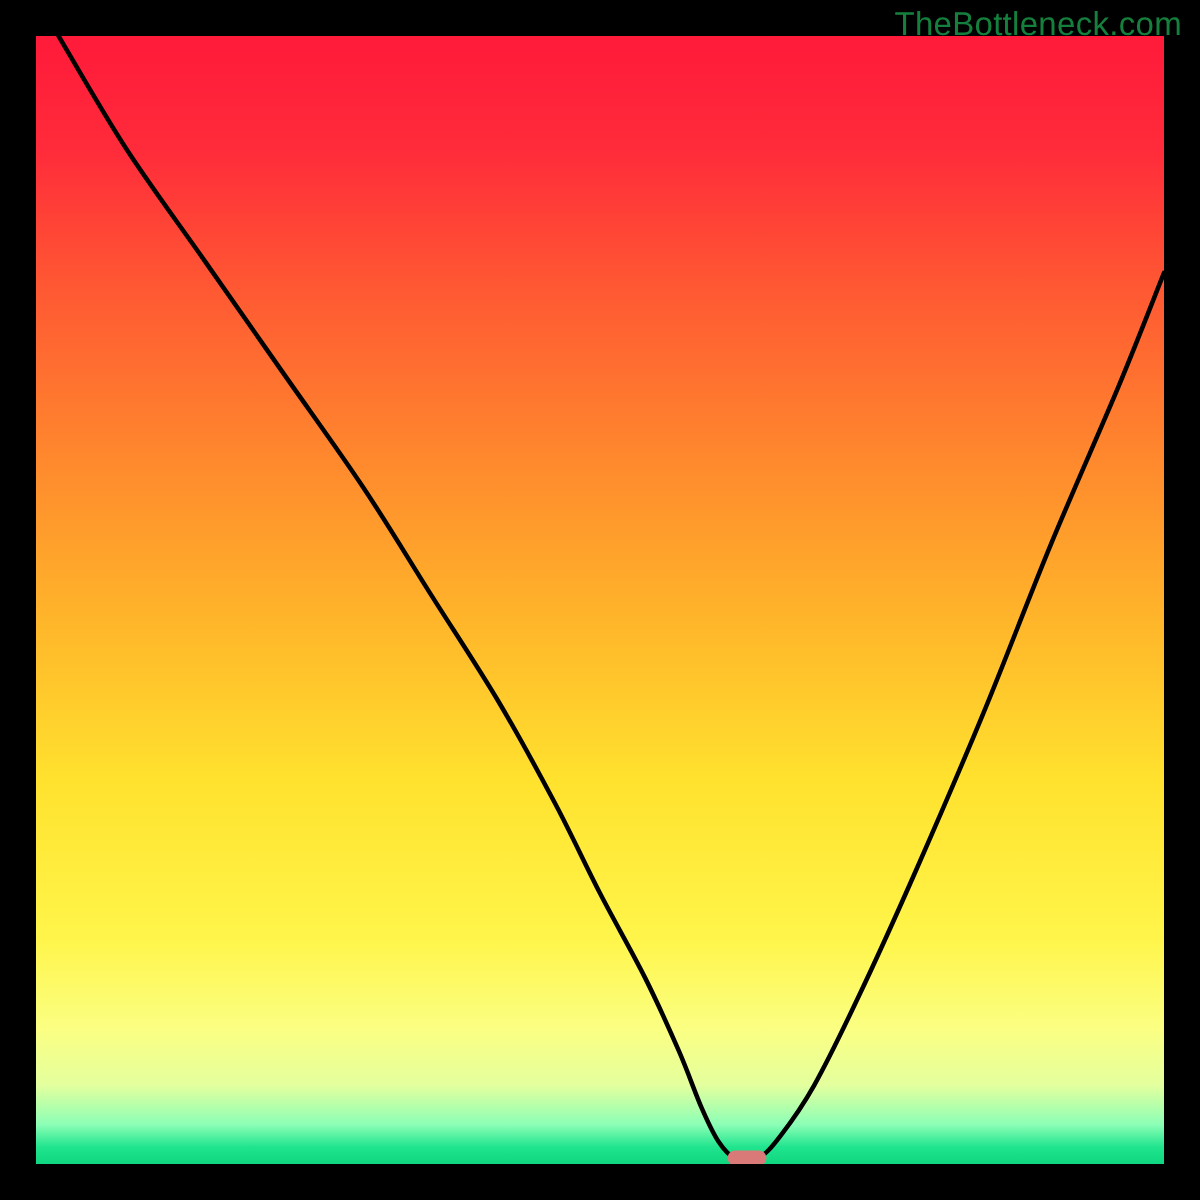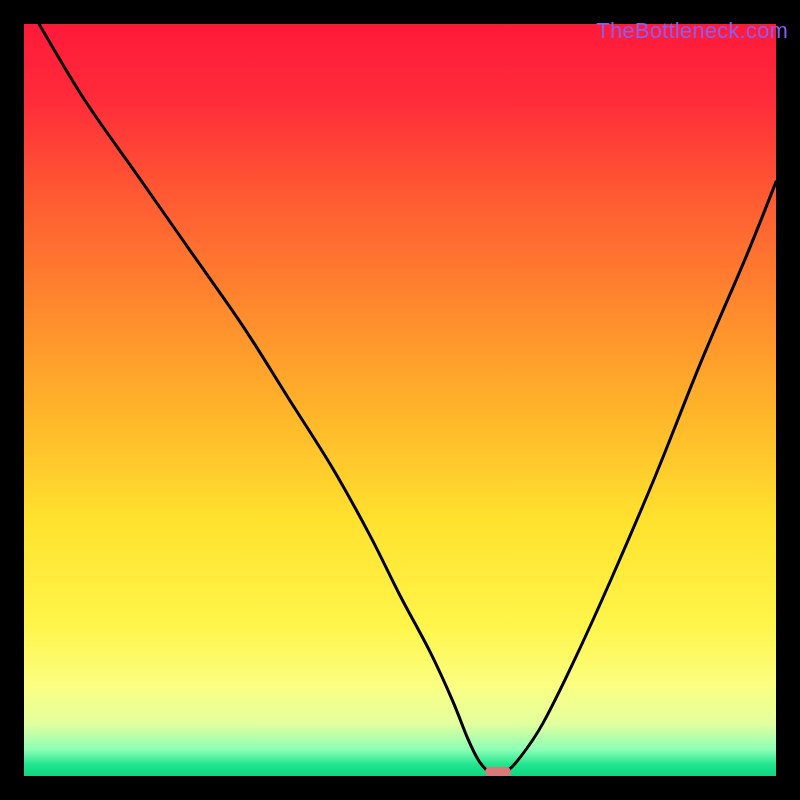--- a/index.html
+++ b/index.html
@@ -12,23 +12,23 @@
     font-family: Arial, Helvetica, sans-serif;
   }
   .frame {
     position: relative;
     width: 800px;
     height: 800px;
     background: #000;
   }
   .watermark {
     position: absolute;
-    top: 18px;
+    top: 3px;
     right: 12px;
-    color: #8b5cf6;
+    color: #15803d;
     font-size: 22px;
     font-weight: 500;
     letter-spacing: 0.2px;
     z-index: 10;
   }
   
   .plot {
     position: absolute;
     left: 24px;
     top: 24px;

